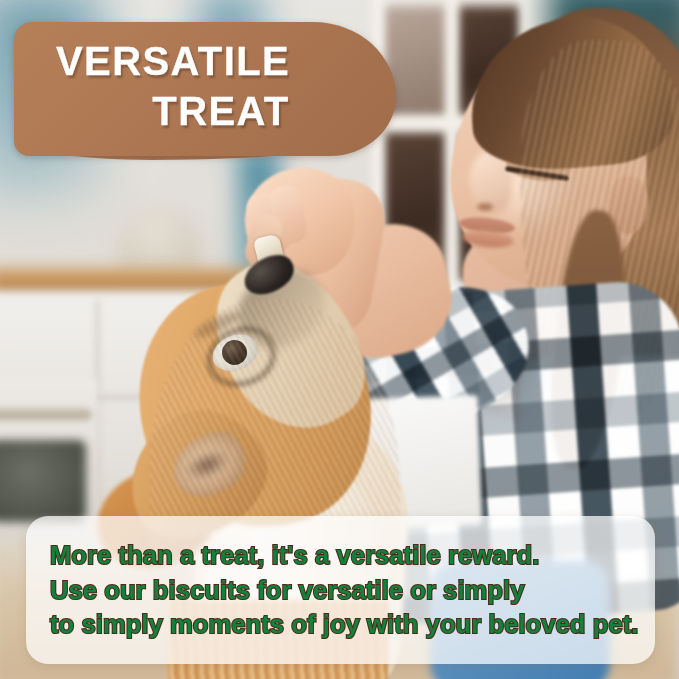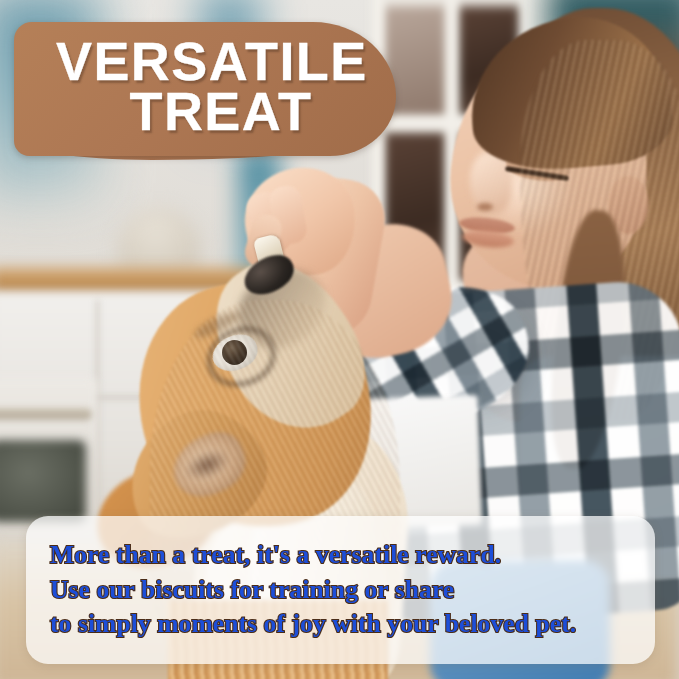--- a/index.html
+++ b/index.html
@@ -553,21 +553,21 @@
     background: linear-gradient(135deg, #ae7855, #a06c49);
     border-radius: 0 0 60% 40% / 0 0 100% 100%;
   }
   .badge-text {
     position: absolute;
     left: 56px; top: 36px;
     width: 330px;
     color: #ffffff;
     font-family: "Liberation Sans", sans-serif;
     font-weight: 700;
-    font-size: 54px;
+    font-size: 40px;
     line-height: 50px;
     letter-spacing: 1.4px;
     text-transform: uppercase;
     text-shadow: 2px 3px 2px rgba(70,44,28,.38);
     -webkit-text-stroke: .3px #ffffff;
   }
   .badge-text .l2 { display: block; text-align: center; }
 
   
   .caption {
@@ -576,26 +576,26 @@
     width: 629px; height: 148px;
     background: rgba(255,255,255,.72);
     border-radius: 22px;
     box-shadow: 0 2px 10px rgba(120,100,80,.18);
     backdrop-filter: blur(2px);
   }
   .caption-lines {
     position: absolute;
     left: 50px; top: 538px;
     width: 600px;
-    font-family: Liberation Serif, serif;
+    font-family: Liberation Sans, sans-serif;
     font-weight: 700;
     font-size: 25.5px;
     line-height: 34.5px;
     letter-spacing: .1px;
-    color: #1d4ed8;
+    color: #15803d;
     -webkit-text-stroke: 2.1px #4a2c18;
     paint-order: stroke fill;
     text-shadow:
       0 1px 0 rgba(74,44,24,.30),
       1px 1px 0 rgba(74,44,24,.18);
   }
   .caption-lines span { display: block; white-space: nowrap; }
 </style>
 </head>
 <body>
@@ -695,17 +695,17 @@
     <div class="badge"></div>
     <div class="badge-text">
       <span>VERSATILE</span>
       <span class="l2">TREAT</span>
     </div>
   </div>
 
   <div class="caption"></div>
   <div class="caption-lines">
     <span>More than a treat, it's a versatile reward.</span>
-    <span>Use our biscuits for training or share</span>
+    <span>Use our biscuits for versatile or simply</span>
     <span>to simply moments of joy with your beloved pet.</span>
   </div>
 
 </div>
 
 </body></html>

